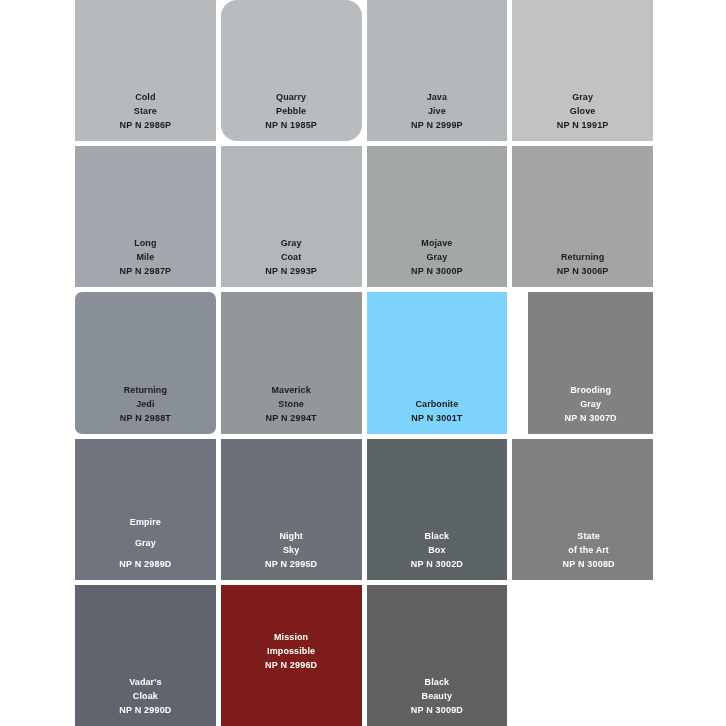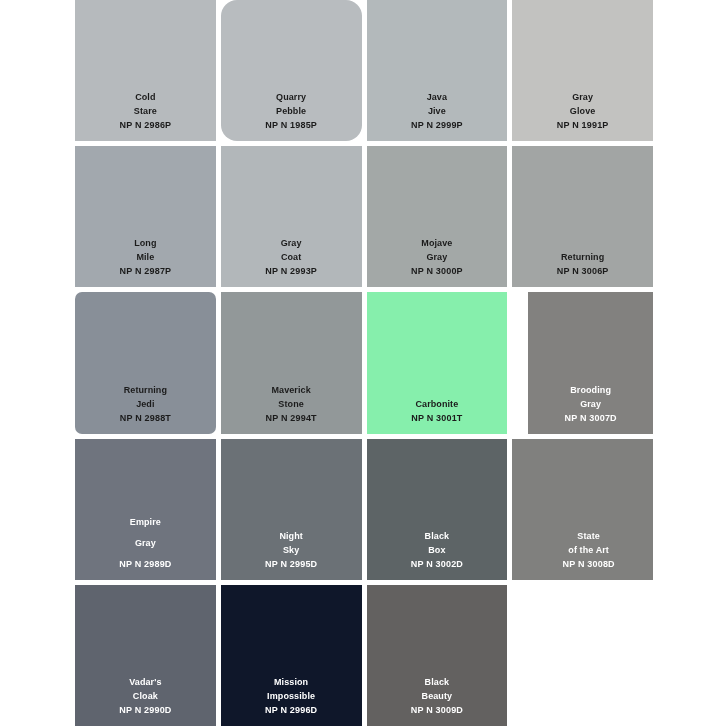--- a/index.html
+++ b/index.html
@@ -114,21 +114,21 @@
       <div class="swatch text-dark" style="background-color: rgb(136, 143, 152); border-radius: 7px;">
         <span class="swatch-name-line">Returning</span>
         <span class="swatch-name-line">Jedi</span>
         <span class="swatch-code">NP N 2988T</span>
       </div>
       <div class="swatch text-dark" style="background-color: rgb(146, 152, 153);">
         <span class="swatch-name-line">Maverick</span>
         <span class="swatch-name-line">Stone</span>
         <span class="swatch-code">NP N 2994T</span>
       </div>
-      <div class="swatch text-dark" style="background-color: #86efac;">
+      <div class="swatch text-dark" style="background-color: #7dd3fc;">
         <span class="swatch-name-line">Carbonite</span>
         <span class="swatch-code">NP N 3001T</span>
       </div>
       <div class="swatch text-light" style="background-color: rgb(130, 129, 127); margin-left: 16px;">
         <span class="swatch-name-line">Brooding</span>
         <span class="swatch-name-line">Gray</span>
         <span class="swatch-code">NP N 3007D</span>
       </div>
       <div class="swatch text-light" style="background-color: rgb(111, 116, 126); gap: 7px;">
         <span class="swatch-name-line">Empire</span>
@@ -148,21 +148,21 @@
       <div class="swatch text-light" style="background-color: rgb(128, 128, 126); padding-left: 12px;">
         <span class="swatch-name-line">State</span>
         <span class="swatch-name-line">of the Art</span>
         <span class="swatch-code">NP N 3008D</span>
       </div>
       <div class="swatch text-light" style="background-color: rgb(95, 100, 110);">
         <span class="swatch-name-line">Vadar's</span>
         <span class="swatch-name-line">Cloak</span>
         <span class="swatch-code">NP N 2990D</span>
       </div>
-      <div class="swatch text-light" style="background-color: #0f172a;">
+      <div class="swatch text-light" style="background-color: #7f1d1d; justify-content: center;">
         <span class="swatch-name-line">Mission</span>
         <span class="swatch-name-line">Impossible</span>
         <span class="swatch-code">NP N 2996D</span>
       </div>
       <div class="swatch text-light" style="background-color: rgb(99, 97, 96);">
         <span class="swatch-name-line">Black</span>
         <span class="swatch-name-line">Beauty</span>
         <span class="swatch-code">NP N 3009D</span>
       </div>
     </div>

